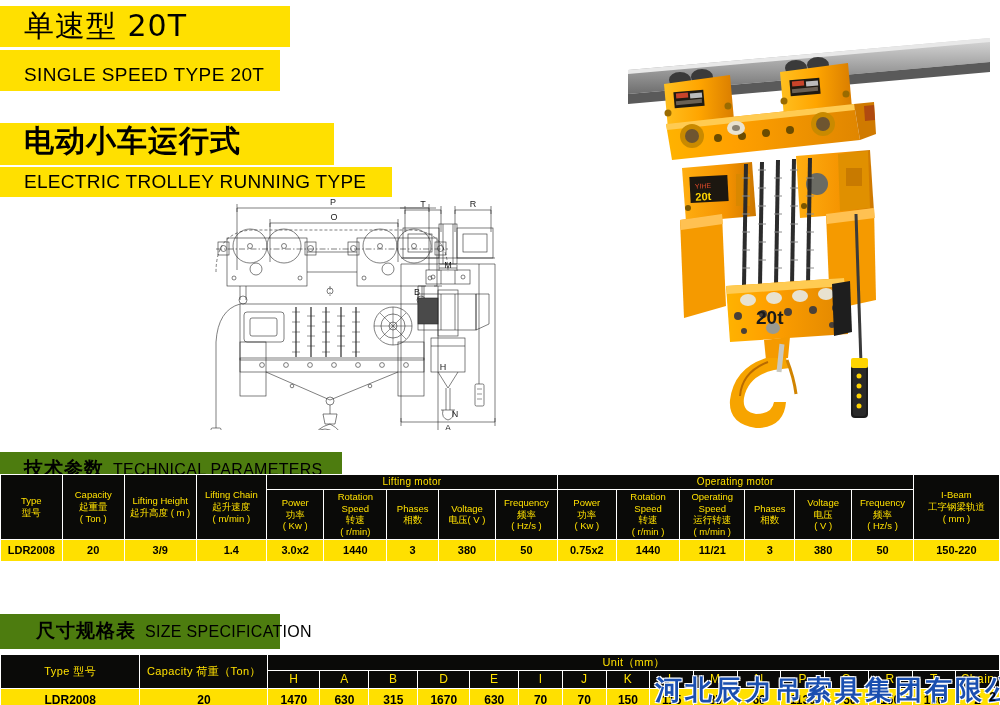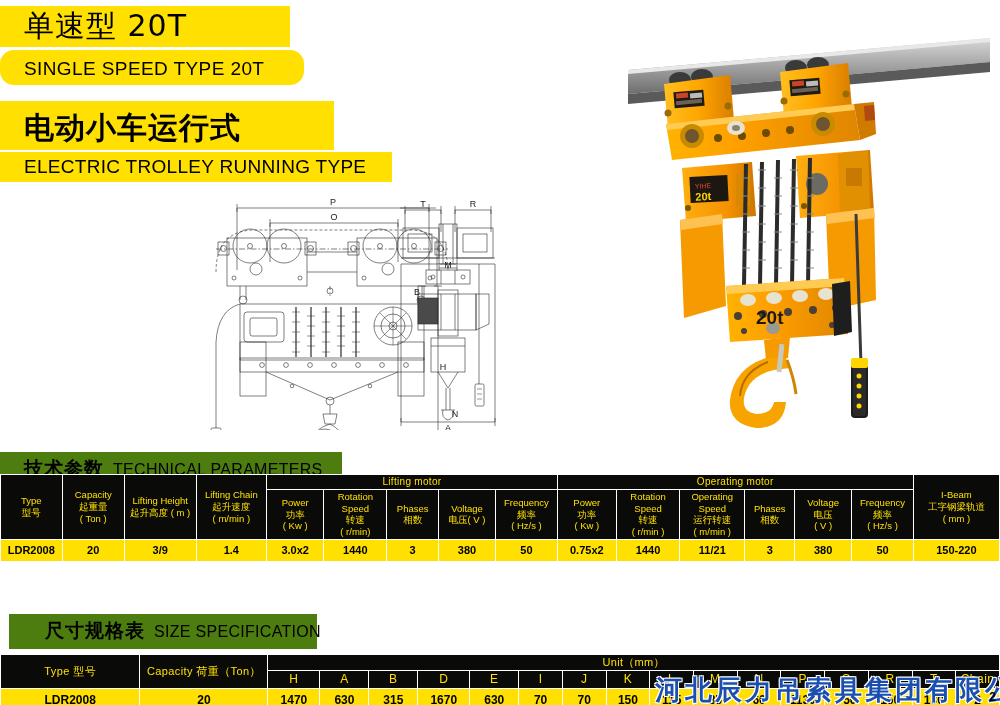--- a/index.html
+++ b/index.html
@@ -14,46 +14,46 @@
   
   .titles { position: absolute; left: 0; top: 6px; width: 620px; }
   .bar { background: #FFE000; display: block; color: #000; }
   .bar-cn-1 {
     width: 290px; padding: 4px 0 5px 24px;
     font-size: 30px; font-weight: normal; line-height: 1.08;
     letter-spacing: 1px;
     font-family: "DejaVu Sans", "Liberation Sans", sans-serif;
   }
   .bar-en-1 {
-    width: 304px; margin-top: 3px; padding: 7px 0 4px 24px;
-    font-size: 19px; letter-spacing: .4px; line-height: 1.25; border-radius: 14px;
+    width: 280px; margin-top: 3px; padding: 13px 0 4px 24px;
+    font-size: 19px; letter-spacing: .4px; line-height: 1.25;
   }
   .bar-cn-2 {
-    width: 334px; margin-top: 16px; padding: 11px 0 5px 24px;
+    width: 334px; margin-top: 32px; padding: 4px 0 5px 24px;
     font-size: 30px; font-weight: bold; line-height: 1.08;
     letter-spacing: 1px;
-    font-family: Liberation Serif, serif;
+    font-family: Liberation Mono, monospace;
   }
   .bar-en-2 {
     width: 392px; margin-top: 2px; padding: 3px 0 4px 24px;
     font-size: 19px; letter-spacing: .3px; line-height: 1.25;
   }
 
   
   .section-head {
     position: absolute; background: #4d7c0f; color: #000;
     padding: 4px 16px 5px 24px; white-space: nowrap; margin-top: 16px;
   }
   .sh-cn {
     font-size: 19px; font-weight: bold; letter-spacing: 1px;
     font-family: "DejaVu Sans", "Liberation Sans", sans-serif;
   }
   .sh-en { font-size: 16px; letter-spacing: .3px; margin-left: 9px; }
   #tech-head { left: 0; top: 436px; width: 342px; }
-  #size-head { left: 9px; top: 598px; width: 308px; padding-left: 36px; }
+  #size-head { left: 0; top: 598px; width: 280px; padding-left: 36px; }
 
   
   table { border-collapse: collapse; position: absolute; }
   table td, table th {
     border: 1px solid #ffffff;
     background: #0a0a08;
     color: #FFE000;
     font-size: 9.5px;
     line-height: 1.22;
     text-align: center;

